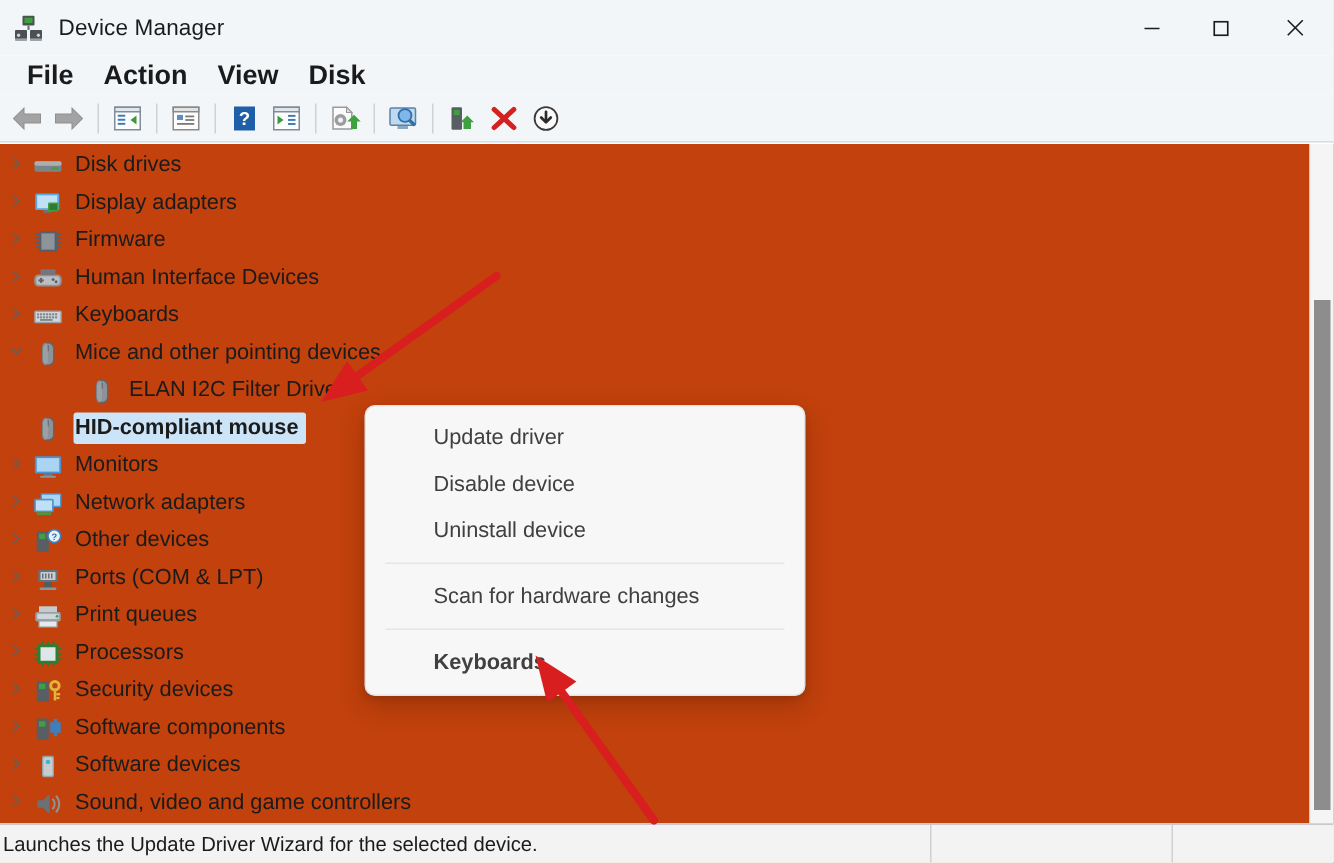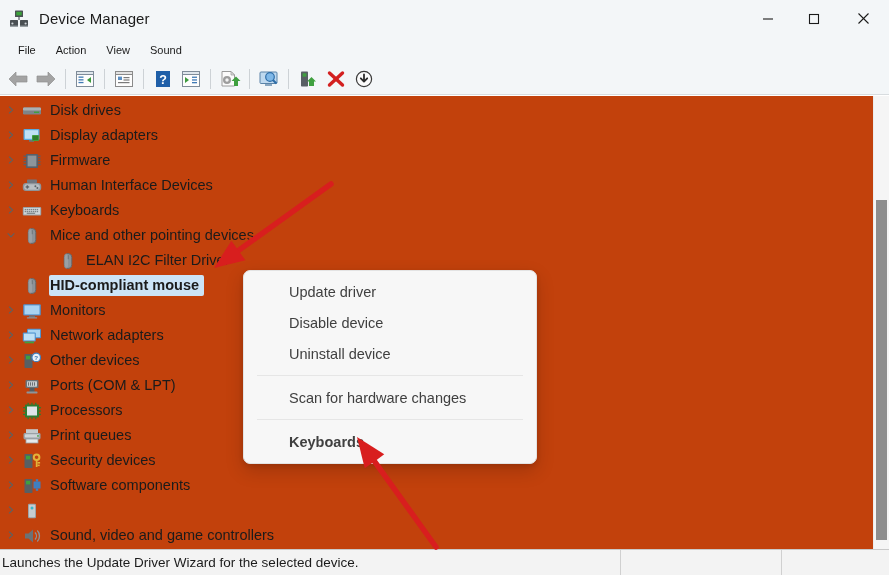--- a/index.html
+++ b/index.html
@@ -61,24 +61,25 @@
     position: absolute;
     left: 0; top: 37px;
     width: 889px; height: 26px;
     background: #f3f6f8;
     display: flex;
     align-items: center;
     padding-left: 8px;
     box-sizing: border-box;
   }
   .menu-item {
-    font-size: 11px;
+    font-size: 18px;
     color: #1b1b1b;
     padding: 3px 10px;
     border-radius: 3px;
+    font-weight: bold;
   }
 
   
   .toolbar {
     position: absolute;
     left: 0; top: 63px;
     width: 889px; height: 32px;
     background: #f3f6f8;
     display: flex;
     align-items: center;
@@ -269,21 +270,21 @@
             <line x1="11.5" y1="1.5" x2="1.5" y2="11.5" stroke="#1b1b1b" stroke-width="1.1"></line>
           </svg>
       </div>
     </div>
   </div>
 
   <div class="menubar">
     <div class="menu-item">File</div>
     <div class="menu-item">Action</div>
     <div class="menu-item">View</div>
-    <div class="menu-item">Sound</div>
+    <div class="menu-item">Disk</div>
   </div>
 
   <div class="toolbar">
 
     <div class="tb-btn">
       <svg width="22" height="18" viewBox="0 0 22 18">
         <path d="M9 2 L2 9 L9 16 L9 12 L20 12 L20 6 L9 6 Z" fill="#a3a3a3" stroke="#8f8f8f" stroke-width="0.7"></path>
       </svg>
     </div>
     <div class="tb-btn">
@@ -556,20 +557,33 @@
               <rect x="7.5" y="11" width="5" height="4" fill="#555c61"></rect>
               <rect x="4.5" y="14.6" width="11" height="1.8" rx="0.6" fill="#8d949a"></rect>
             </svg></div>
           <span class="tlabel">Ports (COM &amp; LPT)</span>
         </div>
         <div class="trow">
           <div class="chev"><svg width="10" height="10" viewBox="0 0 10 10">
               <path d="M3.4 2 L6.6 5 L3.4 8" fill="none" stroke="#606060" stroke-width="1.1" stroke-linecap="round" stroke-linejoin="round"></path>
             </svg></div>
           <div class="ticon"><svg width="20" height="18" viewBox="0 0 20 18">
+              <rect x="4" y="2.2" width="12" height="4" fill="#c4cacd"></rect>
+              <rect x="1.5" y="6" width="17" height="6.4" rx="1.4" fill="#9aa1a6"></rect>
+              <rect x="2.8" y="7.2" width="14.4" height="3.4" rx="0.8" fill="#cfd5d9"></rect>
+              <circle cx="16" cy="8.9" r="0.9" fill="#3fa03f"></circle>
+              <rect x="4" y="12" width="12" height="4" fill="#e6eaec" stroke="#9aa1a6" stroke-width="0.8"></rect>
+            </svg></div>
+          <span class="tlabel">Print queues</span>
+        </div>
+        <div class="trow">
+          <div class="chev"><svg width="10" height="10" viewBox="0 0 10 10">
+              <path d="M3.4 2 L6.6 5 L3.4 8" fill="none" stroke="#606060" stroke-width="1.1" stroke-linecap="round" stroke-linejoin="round"></path>
+            </svg></div>
+          <div class="ticon"><svg width="20" height="18" viewBox="0 0 20 18">
               <rect x="3" y="2.5" width="14" height="13" rx="0.8" fill="#2f7d32"></rect>
               <rect x="5" y="4.5" width="10" height="9" fill="#dfe6e9"></rect>
               <g fill="#2f7d32">
                 <rect x="5.5" y="0.8" width="1.3" height="2"></rect>
                 <rect x="9.3" y="0.8" width="1.3" height="2"></rect>
                 <rect x="13.1" y="0.8" width="1.3" height="2"></rect>
                 <rect x="5.5" y="15.2" width="1.3" height="2"></rect>
                 <rect x="9.3" y="15.2" width="1.3" height="2"></rect>
                 <rect x="13.1" y="15.2" width="1.3" height="2"></rect>
                 <rect x="1.1" y="5" width="2" height="1.3"></rect>
@@ -580,33 +594,20 @@
                 <rect x="16.9" y="11.8" width="2" height="1.3"></rect>
               </g>
             </svg></div>
           <span class="tlabel">Processors</span>
         </div>
         <div class="trow">
           <div class="chev"><svg width="10" height="10" viewBox="0 0 10 10">
               <path d="M3.4 2 L6.6 5 L3.4 8" fill="none" stroke="#606060" stroke-width="1.1" stroke-linecap="round" stroke-linejoin="round"></path>
             </svg></div>
           <div class="ticon"><svg width="20" height="18" viewBox="0 0 20 18">
-              <rect x="4" y="2.2" width="12" height="4" fill="#c4cacd"></rect>
-              <rect x="1.5" y="6" width="17" height="6.4" rx="1.4" fill="#9aa1a6"></rect>
-              <rect x="2.8" y="7.2" width="14.4" height="3.4" rx="0.8" fill="#cfd5d9"></rect>
-              <circle cx="16" cy="8.9" r="0.9" fill="#3fa03f"></circle>
-              <rect x="4" y="12" width="12" height="4" fill="#e6eaec" stroke="#9aa1a6" stroke-width="0.8"></rect>
-            </svg></div>
-          <span class="tlabel">Print queues</span>
-        </div>
-        <div class="trow">
-          <div class="chev"><svg width="10" height="10" viewBox="0 0 10 10">
-              <path d="M3.4 2 L6.6 5 L3.4 8" fill="none" stroke="#606060" stroke-width="1.1" stroke-linecap="round" stroke-linejoin="round"></path>
-            </svg></div>
-          <div class="ticon"><svg width="20" height="18" viewBox="0 0 20 18">
               <rect x="2.5" y="2" width="8" height="14" rx="0.8" fill="#585f64"></rect>
               <rect x="4" y="3.8" width="4.2" height="3.6" fill="#3fa03f"></rect>
               <circle cx="14.6" cy="5.2" r="2.8" fill="none" stroke="#e3b43a" stroke-width="2"></circle>
               <rect x="13.8" y="7" width="1.7" height="8" fill="#e3b43a"></rect>
               <rect x="15.5" y="10" width="2.6" height="1.6" fill="#e3b43a"></rect>
               <rect x="15.5" y="12.6" width="2.2" height="1.5" fill="#e3b43a"></rect>
             </svg></div>
           <span class="tlabel">Security devices</span>
         </div>
         <div class="trow">
@@ -624,20 +625,21 @@
         </div>
         <div class="trow">
           <div class="chev"><svg width="10" height="10" viewBox="0 0 10 10">
               <path d="M3.4 2 L6.6 5 L3.4 8" fill="none" stroke="#606060" stroke-width="1.1" stroke-linecap="round" stroke-linejoin="round"></path>
             </svg></div>
           <div class="ticon"><svg width="20" height="18" viewBox="0 0 20 18">
               <rect x="6" y="1.8" width="8" height="14.4" rx="1.3" fill="#9aa1a6"></rect>
               <rect x="6.9" y="2.8" width="6.2" height="12.4" rx="1" fill="#c6ccd0"></rect>
               <circle cx="10" cy="6" r="1.5" fill="#38b8c8"></circle>
             </svg></div>
+          <span class="tlabel">Software devices</span>
         </div>
         <div class="trow">
           <div class="chev"><svg width="10" height="10" viewBox="0 0 10 10">
               <path d="M3.4 2 L6.6 5 L3.4 8" fill="none" stroke="#606060" stroke-width="1.1" stroke-linecap="round" stroke-linejoin="round"></path>
             </svg></div>
           <div class="ticon"><svg width="20" height="18" viewBox="0 0 20 18">
               <path d="M3 6.5 L6.5 6.5 L11 2.5 L11 15.5 L6.5 11.5 L3 11.5 Z" fill="#6b7276"></path>
               <path d="M13 5.5 A5 5 0 0 1 13 12.5" fill="none" stroke="#8d949a" stroke-width="1.3"></path>
               <path d="M15.3 3.5 A8 8 0 0 1 15.3 14.5" fill="none" stroke="#8d949a" stroke-width="1.3"></path>
             </svg></div>

